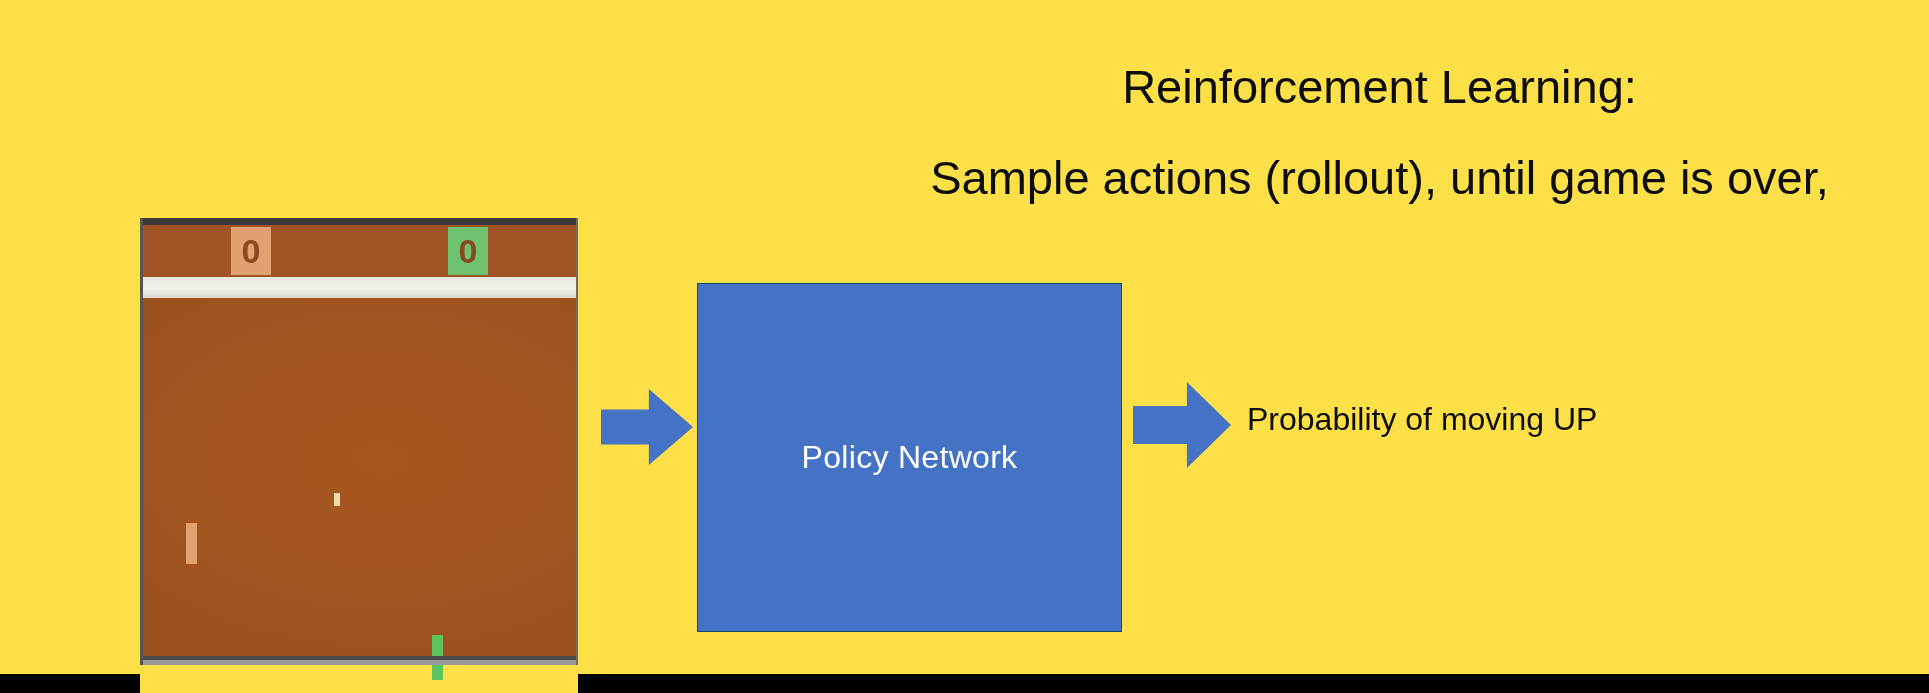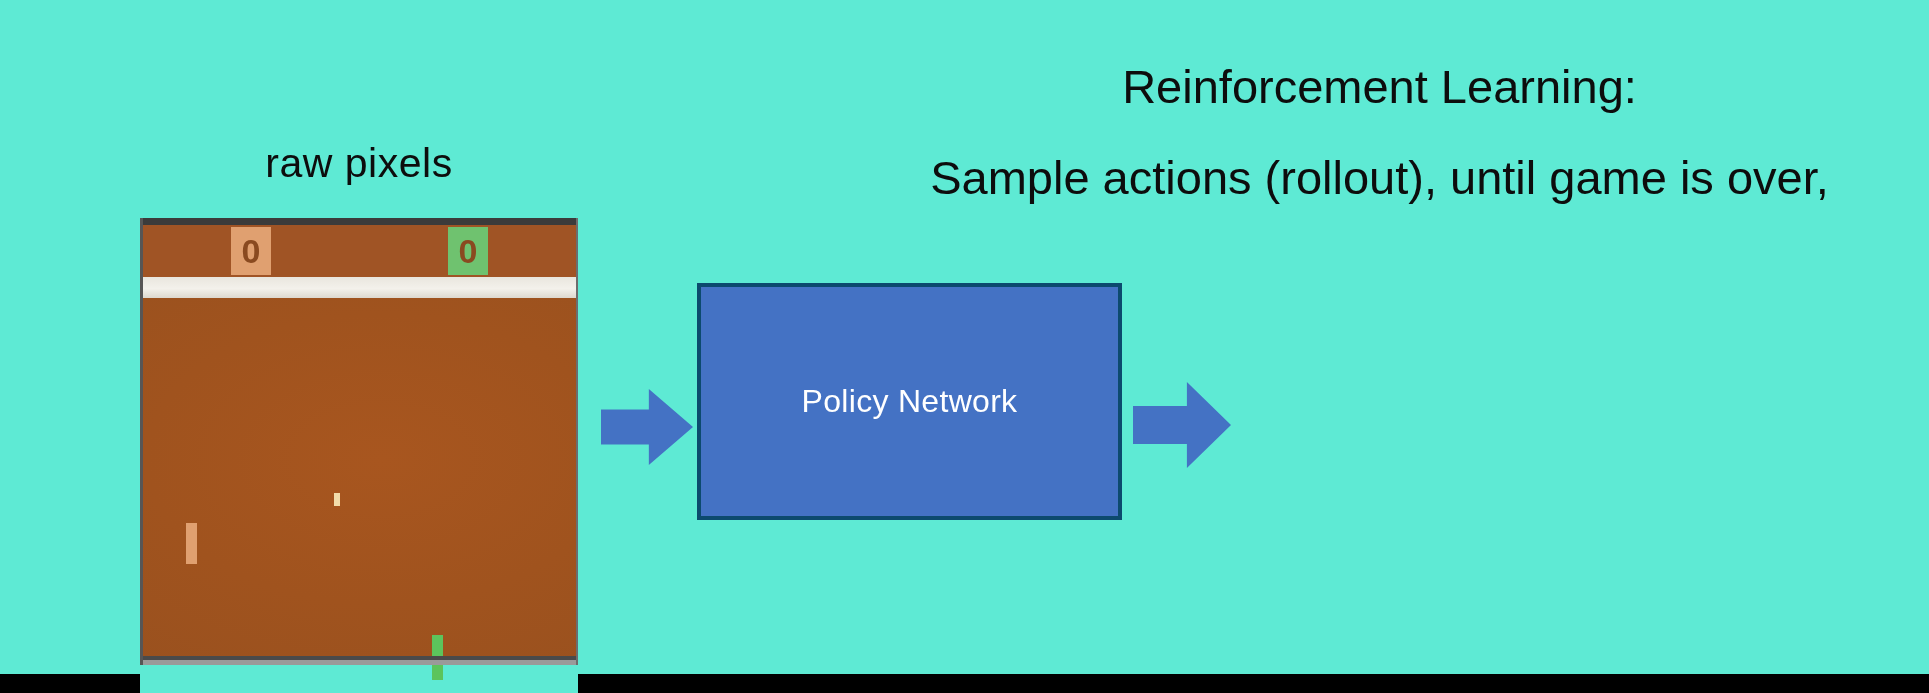--- a/index.html
+++ b/index.html
@@ -7,21 +7,21 @@
     padding: 0;
     background: #ffffff;
   }
   body {
     font-family: "Liberation Sans", sans-serif;
   }
   #slide {
     position: relative;
     width: 1929px;
     height: 693px;
-    background: #5eead4;
+    background: #fde047;
     overflow: hidden;
   }
 
   
   #raw-pixels-label {
     position: absolute;
     left: 140px;
     top: 140px;
     width: 438px;
     text-align: center;
@@ -160,23 +160,23 @@
     border: none;
     background: #4472c4;
   }
 
   
   #policy-network-box {
     position: absolute;
     left: 697px;
     top: 283px;
     width: 425px;
-    height: 237px;
-    background: #4472c4;
-    border: 4px solid #0c4a6e;
+    height: 349px;
+    background: #4472c4;
+    border: 1px solid #0c4a6e;
     box-sizing: border-box;
     display: flex;
     align-items: center;
     justify-content: center;
   }
   #policy-network-label {
     font-family: "Liberation Sans", sans-serif;
     font-size: 32px;
     color: #ffffff;
     letter-spacing: 0.3px;
@@ -224,21 +224,20 @@
 </head>
 <body>
 
 <div id="slide">
 
   <div id="heading-block">
     <span class="hline" id="heading-line-1">Reinforcement Learning:</span>
     <span class="hline" id="heading-line-2">Sample actions (rollout), until game is over,</span>
   </div>
 
-  <div id="raw-pixels-label">raw pixels</div>
 
   <div id="pong-screenshot">
     <div id="pong-top-border"></div>
     <div id="pong-scoreband"></div>
     <div id="pong-divider"></div>
     <div id="pong-field">
       <div id="paddle-left" class="paddle"></div>
       <div id="paddle-right" class="paddle"></div>
       <div id="pong-ball"></div>
     </div>
@@ -248,17 +247,18 @@
   </div>
 
   <div id="arrow-input" class="blue-arrow"></div>
 
   <div id="policy-network-box">
     <span id="policy-network-label">Policy Network</span>
   </div>
 
   <div id="arrow-output" class="blue-arrow"></div>
 
+  <div id="output-label">Probability of moving UP</div>
 
   <div id="bottom-bar-left" class="bottom-bar"></div>
   <div id="bottom-bar-right" class="bottom-bar"></div>
 
 </div>
 
 </body></html>

